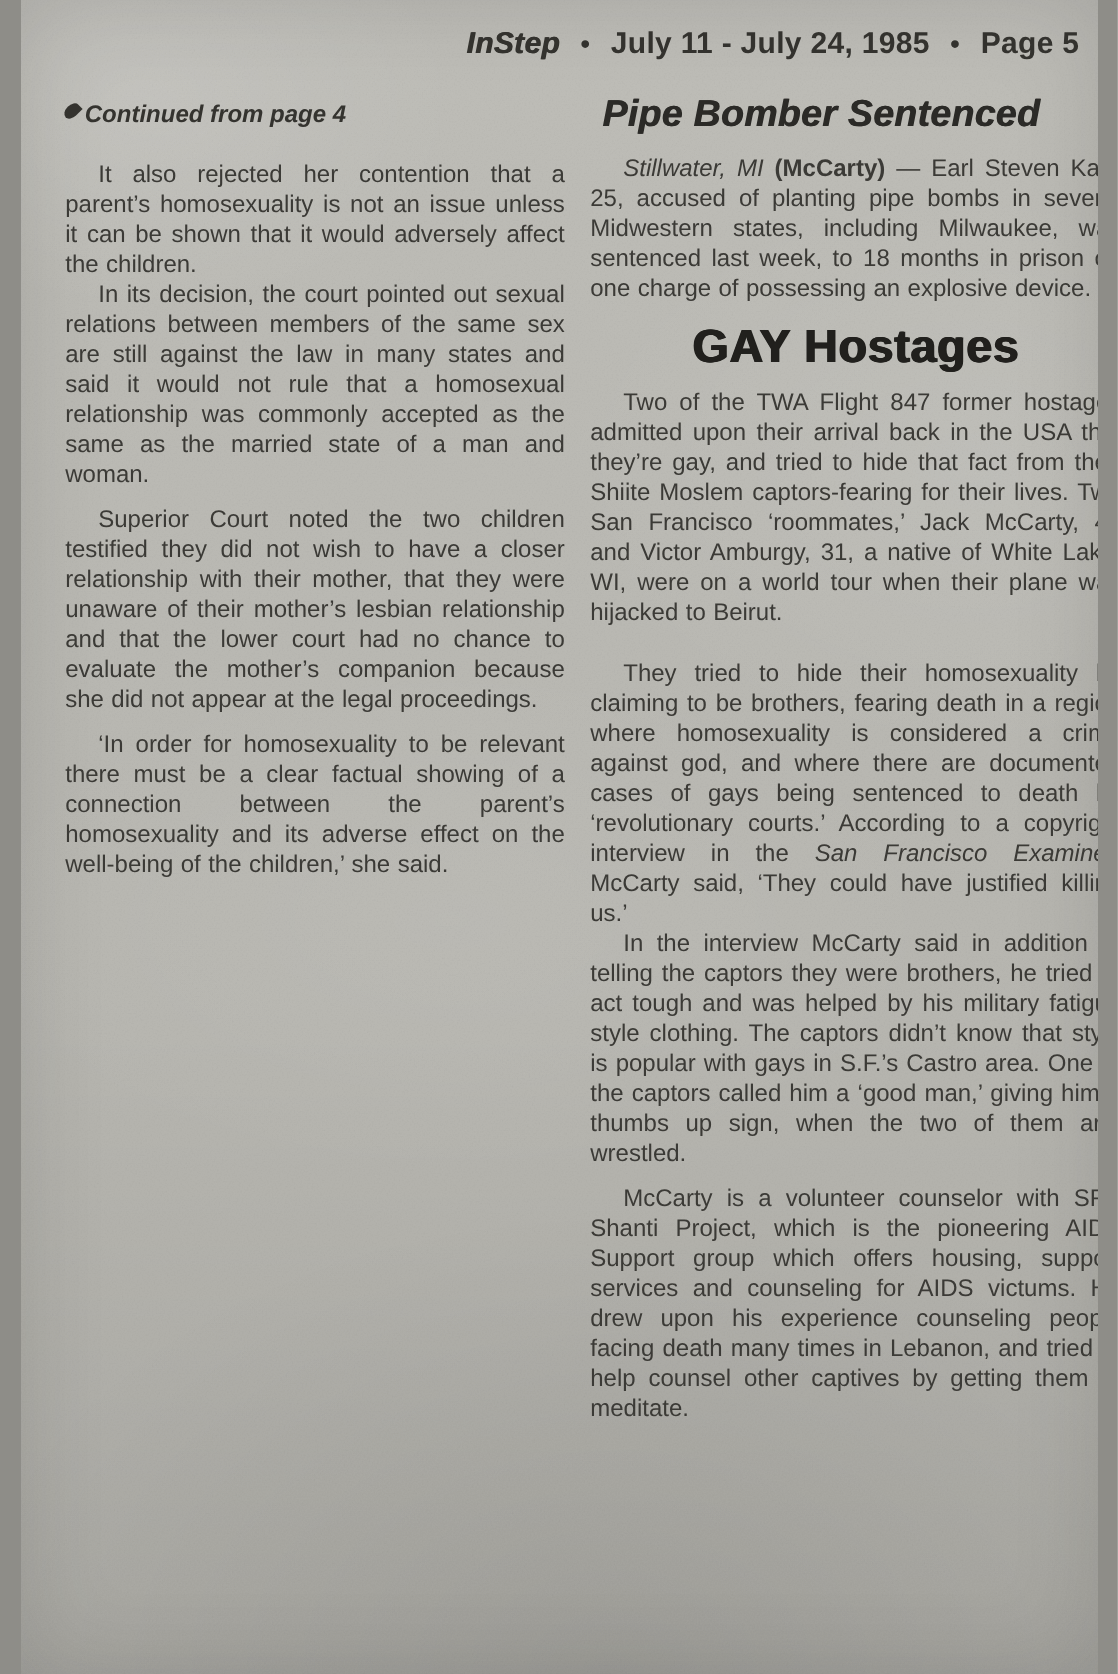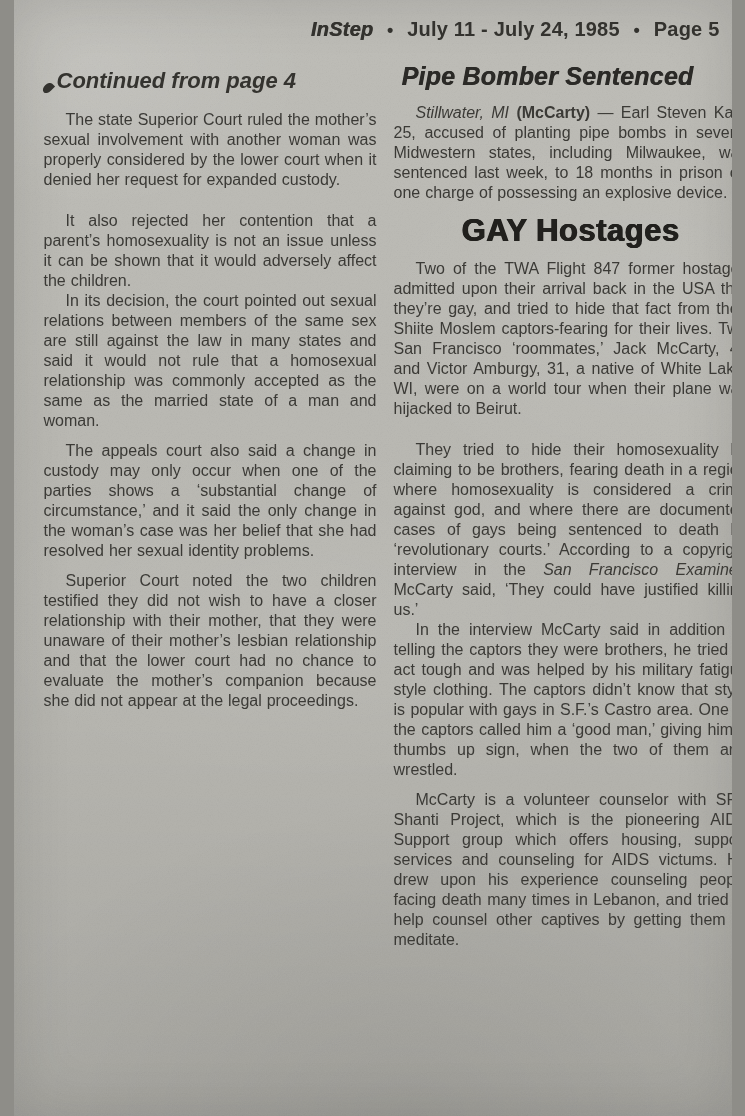--- a/index.html
+++ b/index.html
@@ -39,22 +39,22 @@
     margin:0 0 10px 0;
     font-size:16px;line-height:20px;
     text-align:justify;text-indent:22px;
     color:#3b3a36;
     word-spacing:.5px;
   }
   .body-p.tight{margin-bottom:0;margin-top:21px;}
 
   .continued{
     margin:6px 0 16px 0;
-    font-size:22px;font-style:italic;font-weight:bold;color:#34332f;
-    text-indent:0;display:flex;align-items:flex-end;gap:5px;
+    font-size:16px;font-style:italic;font-weight:bold;color:#34332f;
+    text-indent:0;display:flex;align-items:flex-start;gap:5px;
   }
   .cont-marker{
     display:inline-block;width:8px;height:12px;flex:0 0 auto;
     background:#34332f;border-radius:50% 50% 50% 0;transform:rotate(-135deg);
   }
 
   .art-title{
     margin:0 0 12px 8px;
     font-size:25px;font-weight:bold;font-style:italic;
     color:#2b2a27;letter-spacing:.2px;
@@ -90,25 +90,24 @@
     <span>July 11 - July 24, 1985</span>
     <span class="dot">•</span>
     <span>Page 5</span>
   </div>
 
   <div class="col" id="col-left">
     <p class="continued">
       <span class="cont-marker"></span>
       <span>Continued from page 4</span>
     </p>
-    <p class="body-p">The state Superior Court ruled the mother’s sexual involvement with another woman was properly considered by the lower court when it denied her request for expanded custody.</p>
     <p class="body-p tight">It also rejected her contention that a parent’s homosexuality is not an issue unless it can be shown that it would adversely affect the children.</p>
     <p class="body-p">In its decision, the court pointed out sexual relations between members of the same sex are still against the law in many states and said it would not rule that a homosexual relationship was commonly accepted as the same as the married state of a man and woman.</p>
-    <p class="body-p">The appeals court also said a change in custody may only occur when one of the parties shows a ‘substantial change of circumstance,’ and it said the only change in the woman’s case was her belief that she had resolved her sexual identity problems.</p>
     <p class="body-p">Superior Court noted the two children testified they did not wish to have a closer relationship with their mother, that they were unaware of their mother’s lesbian relationship and that the lower court had no chance to evaluate the mother’s companion because she did not appear at the legal proceedings.</p>
+    <p class="body-p">‘In order for homosexuality to be relevant there must be a clear factual showing of a connection between the parent’s homosexuality and its adverse effect on the well-being of the children,’ she said.</p>
   </div>
 
   <div class="col" id="col-right">
     <h1 class="art-title">Pipe Bomber Sentenced</h1>
     <p class="body-p"><span class="dateline">Stillwater, MI</span><span class="source"> (McCarty)</span><span> — Earl Steven Karr, 25, accused of planting pipe bombs in several Midwestern states, including Milwaukee, was sentenced last week, to 18 months in prison on one charge of possessing an explosive device.</span></p>
 
     <h2 class="art-title2">GAY Hostages</h2>
     <p class="body-p">Two of the TWA Flight 847 former hostages admitted upon their arrival back in the USA that they’re gay, and tried to hide that fact from their Shiite Moslem captors-fearing for their lives. Two San Francisco ‘roommates,’ Jack McCarty, 40 and Victor Amburgy, 31, a native of White Lake, WI, were on a world tour when their plane was hijacked to Beirut.</p>
     <p class="body-p tight"><span>They tried to hide their homosexuality by claiming to be brothers, fearing death in a region where homosexuality is considered a crime against god, and where there are documented cases of gays being sentenced to death by ‘revolutionary courts.’ According to a copyright interview in the </span><span class="ital">San Francisco Examiner</span><span>, McCarty said, ‘They could have justified killing us.’</span></p>
     <p class="body-p">In the interview McCarty said in addition to telling the captors they were brothers, he tried to act tough and was helped by his military fatigue style clothing. The captors didn’t know that style is popular with gays in S.F.’s Castro area. One of the captors called him a ‘good man,’ giving him a thumbs up sign, when the two of them arm wrestled.</p>

